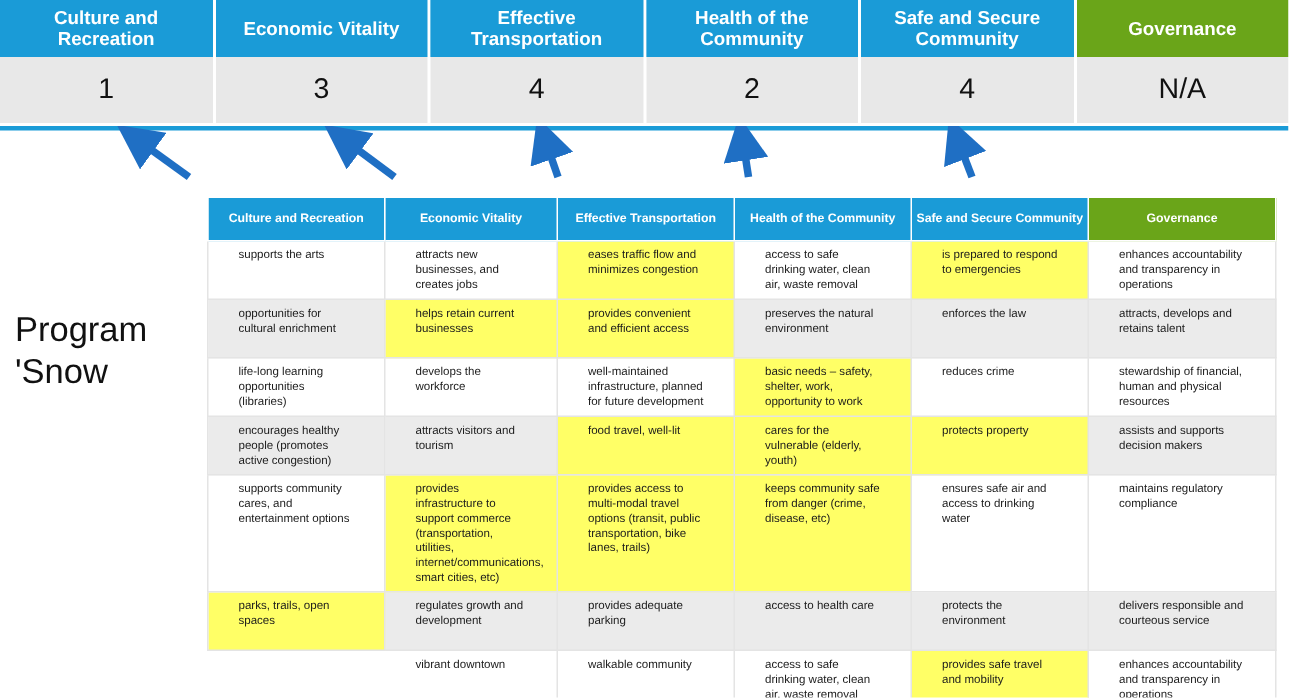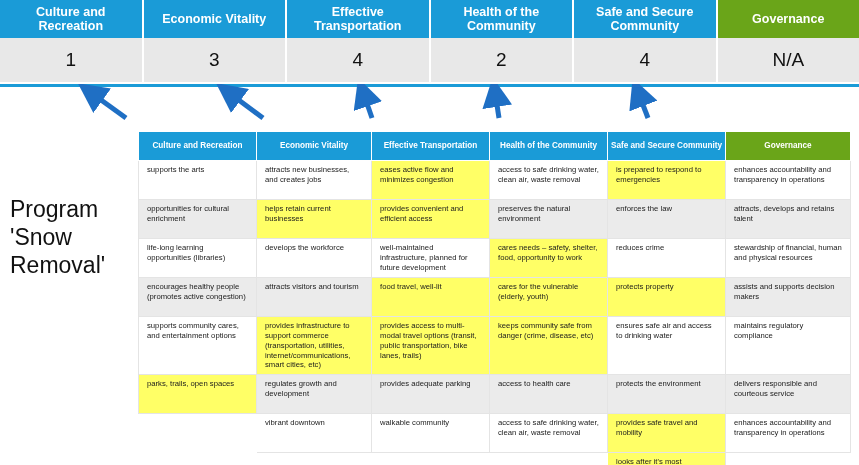--- a/index.html
+++ b/index.html
@@ -79,21 +79,21 @@
     left: 0;
     top: 84px;
     width: 859px;
     height: 52px;
   }
 
   
   #left-caption {
     position: absolute;
     left: 10px;
-    top: 195px;
+    top: 205px;
     width: 128px;
     font-size: 23px;
     line-height: 1.22;
     color: #111111;
   }
 
   
   #matrix {
     position: absolute;
     left: 138px;
@@ -113,21 +113,21 @@
     border: 1px solid #ffffff;
     height: 22px;
     vertical-align: middle;
   }
   #matrix th.gov { background: #6aa519; }
   #matrix td {
     font-size: 7.7px;
     line-height: 1.28;
     color: #1b1b1b;
     vertical-align: top;
-    padding: 4px 8px;
+    padding: 4px 20px;
     border: 1px solid #e4e4e4;
     background: #ffffff;
     height: 30px;
   }
   #matrix tr.alt td { background: #ebebeb; }
   #matrix td.hl { background: #ffff66 !important; }
   #matrix td.empty { background: #ffffff !important; border-color: #ffffff; }
   #matrix tr.alt td.empty { background: #ffffff !important; }
 </style>
 </head>
@@ -178,21 +178,20 @@
       <line x1="372" y1="34" x2="363" y2="8"></line>
       <line x1="499" y1="34" x2="495" y2="8"></line>
       <line x1="648" y1="34" x2="638" y2="8"></line>
     </g>
   </svg>
 </div>
 
 <div id="left-caption">
   <div>Program</div>
   <div>'Snow</div>
-  <div>Removal'</div>
 </div>
 
 <table id="matrix">
   <colgroup>
     <col style="width:118px">
       <col style="width:115px">
       <col style="width:118px">
     <col style="width:118px">
       <col style="width:118px">
       <col style="width:125px">
@@ -204,38 +203,38 @@
       <th>Effective Transportation</th>
       <th>Health of the Community</th>
       <th>Safe and Secure Community</th>
       <th class="gov">Governance</th>
     </tr>
   </thead>
   <tbody id="matrix-body">
       <tr>
         <td>supports the arts</td>
         <td>attracts new businesses, and creates jobs</td>
-        <td class="hl">eases active flow and minimizes congestion</td>
+        <td class="hl">eases traffic flow and minimizes congestion</td>
         <td>access to safe drinking water, clean air, waste removal</td>
         <td class="hl">is prepared to respond to emergencies</td>
         <td>enhances accountability and transparency in operations</td>
       </tr>
       <tr class="alt">
         <td>opportunities for cultural enrichment</td>
         <td class="hl">helps retain current businesses</td>
         <td class="hl">provides convenient and efficient access</td>
         <td>preserves the natural environment</td>
         <td>enforces the law</td>
         <td>attracts, develops and retains talent</td>
       </tr>
       <tr>
         <td>life-long learning opportunities (libraries)</td>
         <td>develops the workforce</td>
         <td>well-maintained infrastructure, planned for future development</td>
-        <td class="hl">cares needs – safety, shelter, food, opportunity to work</td>
+        <td class="hl">basic needs – safety, shelter, work, opportunity to work</td>
         <td>reduces crime</td>
         <td>stewardship of financial, human and physical resources</td>
       </tr>
       <tr class="alt">
         <td>encourages healthy people (promotes active congestion)</td>
         <td>attracts visitors and tourism</td>
         <td class="hl">food travel, well-lit</td>
         <td class="hl">cares for the vulnerable (elderly, youth)</td>
         <td class="hl">protects property</td>
         <td>assists and supports decision makers</td>

